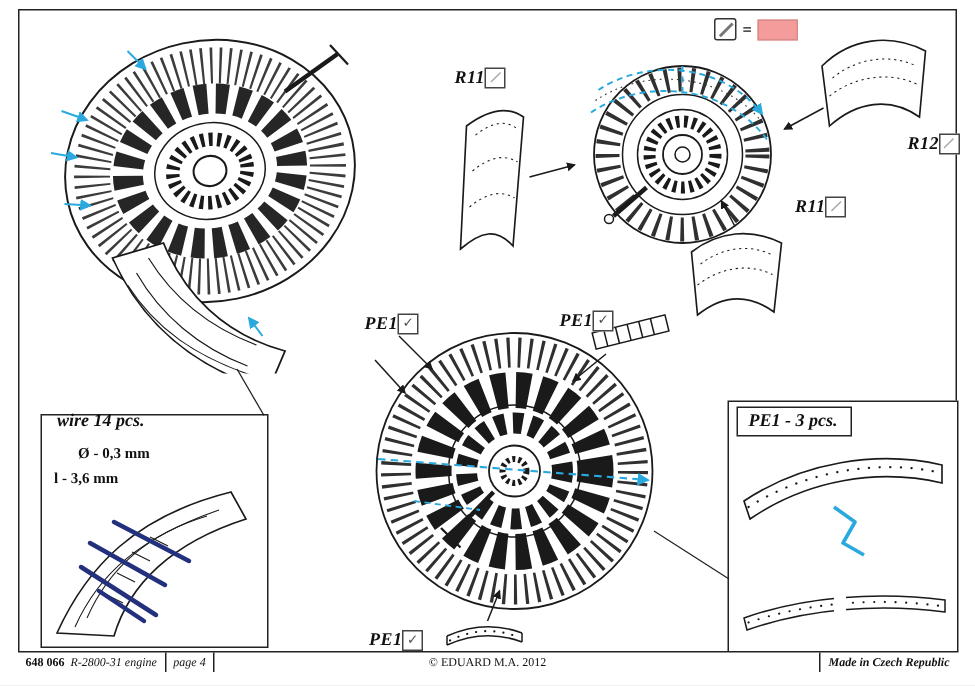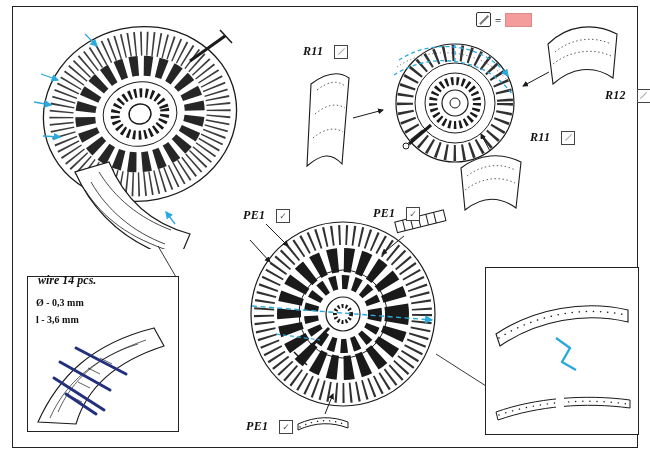--- a/index.html
+++ b/index.html
@@ -2,21 +2,21 @@
 <html><head>
 <meta charset="utf-8">
 <style>
   html,body{margin:0;padding:0;background:#e8e8e8}
   .page{position:relative;width:650px;height:457px;background:#fff;margin:0 auto;
         font-family:"Liberation Serif",serif;color:#111;overflow:hidden}
   .page-border{position:absolute;left:12px;top:6px;right:12px;bottom:9px;border:1px solid #222}
   .abs{position:absolute}
 
   
-  .callout{position:absolute;display:flex;align-items:center;gap:11px;
+  .callout{position:absolute;display:flex;align-items:center;gap:0;
            font:italic 700 12px "Liberation Serif",serif;letter-spacing:.3px;z-index:5;background:transparent}
   .symbol-box{width:12px;height:12px;border:1px solid #444;background:#fff;display:flex;
               align-items:center;justify-content:center;font:400 9px "DejaVu Sans",sans-serif;
               color:#555;font-style:normal}
   .symbol-box .diag{width:9px;height:1px;background:#aaa;transform:rotate(-45deg)}
 
   
   .detail-box{position:absolute;border:1px solid #222;background:#fff;z-index:2}
   .pe-box-label{position:absolute;border:1px solid #222;background:#fff;z-index:6;
                 font:italic 700 12px "Liberation Serif",serif;padding:1px 9px 2px 7px}
@@ -209,21 +209,21 @@
     </g>
     <g stroke="#1a1a1a" fill="#ffffff" stroke-width="1">
       <path d="M6,120 C45,106 95,102 140,108 L140,116 C95,110 48,114 8,128 Z"></path>
       <path d="M9,123 C47,110 95,106 137,112" fill="none" stroke-width="1.4" stroke-linecap="round" stroke-dasharray="0.1 7"></path>
       <rect x="66" y="100" width="8" height="32" fill="#ffffff" stroke="none"></rect>
     </g>
   </svg>
 
   <div class="detail-box" style="left:27px;top:276px;width:150px;height:154px"></div>
   <div class="wire-title" style="left:38px;top:273px">wire 14 pcs.</div>
-  <div class="wire-dim" style="left:36px;top:297px">Ø - 0,3 mm</div>
+  <div class="wire-dim" style="left:52px;top:297px">Ø - 0,3 mm</div>
   <div class="wire-dim" style="left:36px;top:314px">l - 3,6 mm</div>
   <svg class="abs" style="left:30px;top:318px;z-index:3" width="142" height="108" viewBox="0 0 142 108">
     <g stroke="#1a1a1a" fill="#ffffff" stroke-width="1.1">
       <path d="M8,104 C28,60 60,26 124,10 L134,28 C84,44 56,72 46,106 Z"></path>
     </g>
     <g stroke="#1a1a1a" fill="none" stroke-width="0.7">
       <path d="M28,94 C42,62 68,38 108,26"></path>
       <path d="M20,100 C36,64 64,40 116,22"></path>
       <line x1="40" y1="78" x2="52" y2="84"></line>
       <line x1="48" y1="64" x2="60" y2="70"></line>
@@ -269,14 +269,26 @@
   </div>
   <div class="callout" style="left:373px;top:206px">
     <span>PE1</span>
     <span class="symbol-box">✓</span>
   </div>
   <div class="callout" style="left:246px;top:419px">
     <span>PE1</span>
     <span class="symbol-box">✓</span>
   </div>
 
-
+  <div class="pe-box-label" style="left:491px;top:271px">PE1 - 3 pcs.</div>
+
+  <div class="footer">
+    <div class="fcell">
+      <span class="fcat">648 066</span>
+      <span class="fprod">R-2800-31 engine</span>
+    </div>
+    <div class="fcell">
+      <span class="fpage">page 4</span>
+    </div>
+    <div class="fcenter">© EDUARD  M.A. 2012</div>
+    <div class="fright">Made in Czech Republic</div>
+  </div>
 </div>
 
 </body></html>

